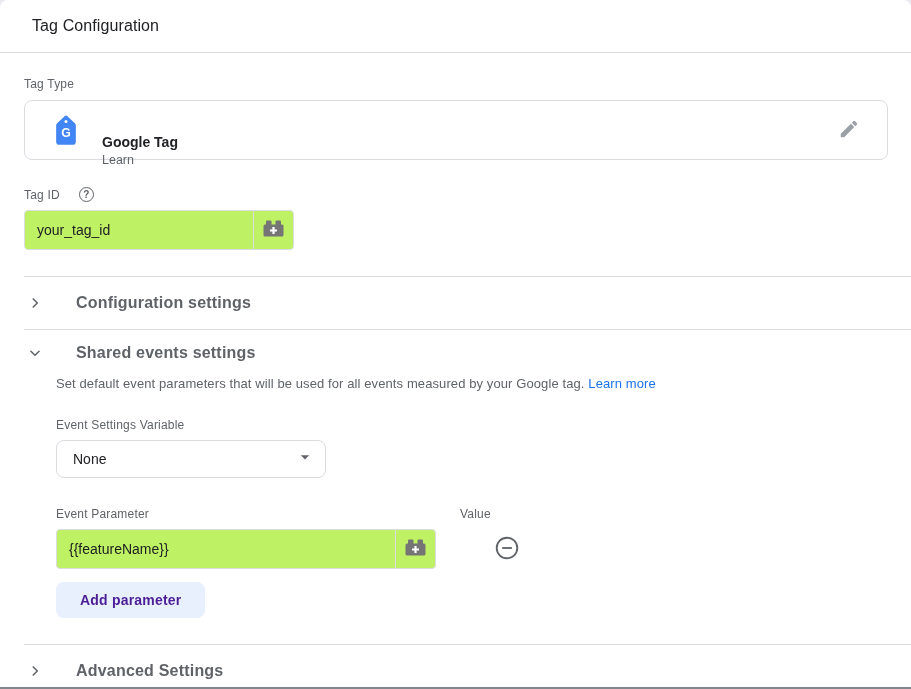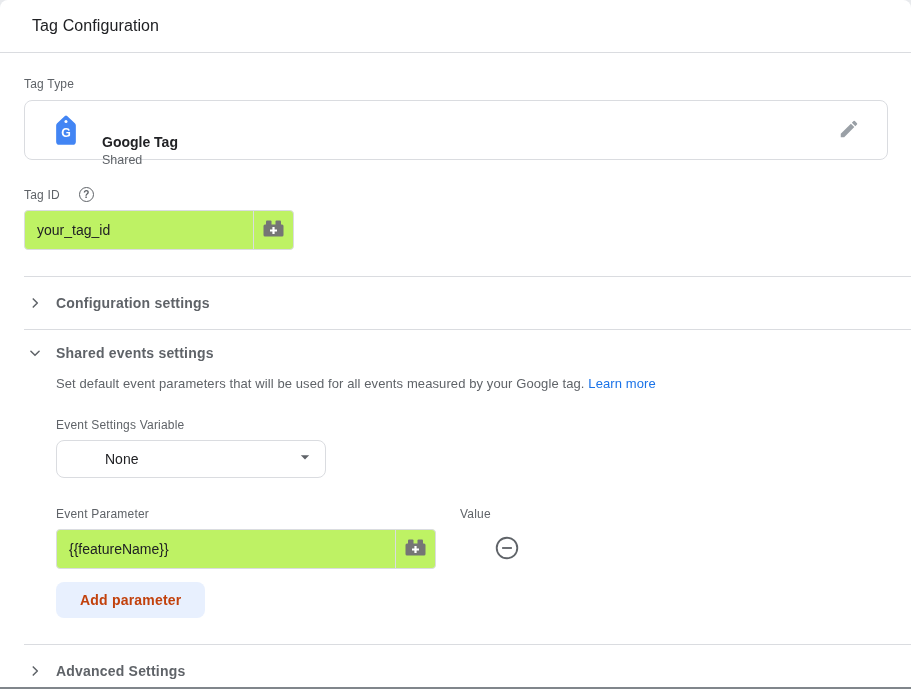--- a/index.html
+++ b/index.html
@@ -82,55 +82,55 @@
   }
   .divider { border-top: 1px solid #dadce0; margin-left: 24px; }
   .div-1 { margin-top: 26px; }
   .expander {
     display: flex; align-items: center;
     height: 52px; padding-left: 28px;
     cursor: pointer;
   }
   .expander .chev { width: 14px; height: 14px; flex: none; }
   .expander-label {
-    margin-left: 14px;
-    font-size: 14px; font-weight: 600; color: #5f6368;
+    margin-left: 34px;
+    font-size: 16px; font-weight: 600; color: #5f6368;
     letter-spacing: .2px;
   }
   .exp-shared { height: 46px; }
   .section-content { padding-left: 56px; }
   .desc {
     font-size: 13px; color: #5f6368; 
     letter-spacing: .1px;
   }
   .desc a { color: #1a73e8; text-decoration: none; cursor: pointer; }
   .lbl-esv { margin-top: 27px; }
   .dropdown {
     margin-top: 8px;
     width: 270px; height: 38px;
     border: 1px solid #dadce0; border-radius: 8px;
     display: flex; align-items: center;
     padding: 0 10px 0 16px;
     cursor: pointer; background: #fff;
   }
-  .dropdown-value { font-size: 14px; color: #202124; flex: 1; margin-left: 32px; }
+  .dropdown-value { font-size: 14px; color: #202124; flex: 1; }
   .param-labels { display: flex; margin-top: 29px; }
   .lbl-param { width: 404px; }
   .param-row { display: flex; align-items: center; margin-top: 8px; gap: 34px; }
   .param-group { width: 380px; }
   .value-group { width: 370px; margin-left: 24px; }
   .minus-btn {
     width: 26px; height: 26px; margin-left: 24px;
     border: none; background: transparent; cursor: pointer;
     display: flex; align-items: center; justify-content: center;
   }
   .add-param-btn {
     margin-top: 13px;
     height: 36px; padding: 0 24px;
-    background: #e8f0fe; color: #c2410c;
+    background: #e8f0fe; color: #4c1d95;
     border: none; border-radius: 8px;
     font-family: "Liberation Sans", "DejaVu Sans", sans-serif;
     font-size: 14px; font-weight: 600; letter-spacing: .2px;
     cursor: pointer;
   }
   .div-3 { margin-top: 26px; }
   .bottom-line {
     position: absolute; left: 0; bottom: 0;
     width: 100%; height: 2px; background: #80868b;
   }
@@ -149,21 +149,21 @@
   <div class="tagtype-card">
     <span class="tagtype-icon-wrap">
       <svg width="30" height="32" viewBox="0 0 24 26">
         <path d="M11.1 1.55a1.3 1.3 0 0 1 1.8 0l6.3 5.9c.51.48.8 1.15.8 1.85v13.2a2.5 2.5 0 0 1-2.5 2.5H6.5A2.5 2.5 0 0 1 4 22.5V9.3c0-.7.29-1.37.8-1.85z" fill="#4285f4"></path>
         <circle cx="12" cy="6.1" r="1.25" fill="#ffffff"></circle>
         <text x="12" y="18.4" font-size="10" font-weight="bold" fill="#ffffff" text-anchor="middle" font-family="Liberation Sans, DejaVu Sans, sans-serif">G</text>
       </svg>
     </span>
     <span class="tagtype-text">
       <span class="tagtype-name">Google Tag</span>
-      <span class="tagtype-vendor">Shared</span>
+      <span class="tagtype-vendor">Learn</span>
     </span>
     <span class="card-spacer"></span>
     <button class="pencil-btn">
       <span>
         <svg width="22" height="22" viewBox="0 0 24 24" fill="#9aa0a6">
           <path d="M3 17.25V21h3.75L17.81 9.94l-3.75-3.75L3 17.25zM20.71 7.04a.996.996 0 0 0 0-1.41l-2.34-2.34a.996.996 0 0 0-1.41 0l-1.83 1.83 3.75 3.75 1.83-1.83z"></path>
         </svg>
       </span>
     </button>
   </div>

